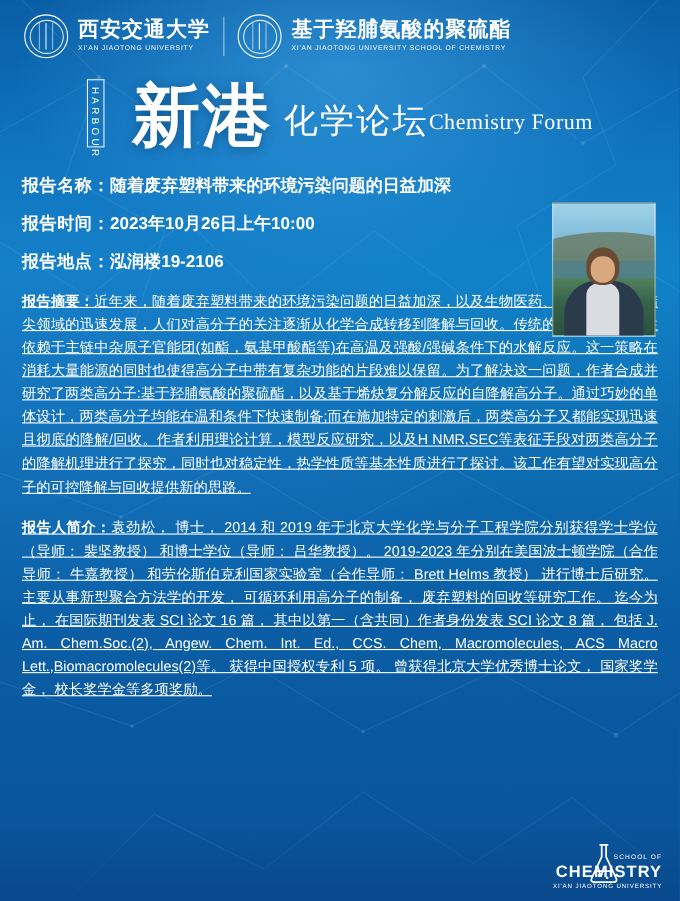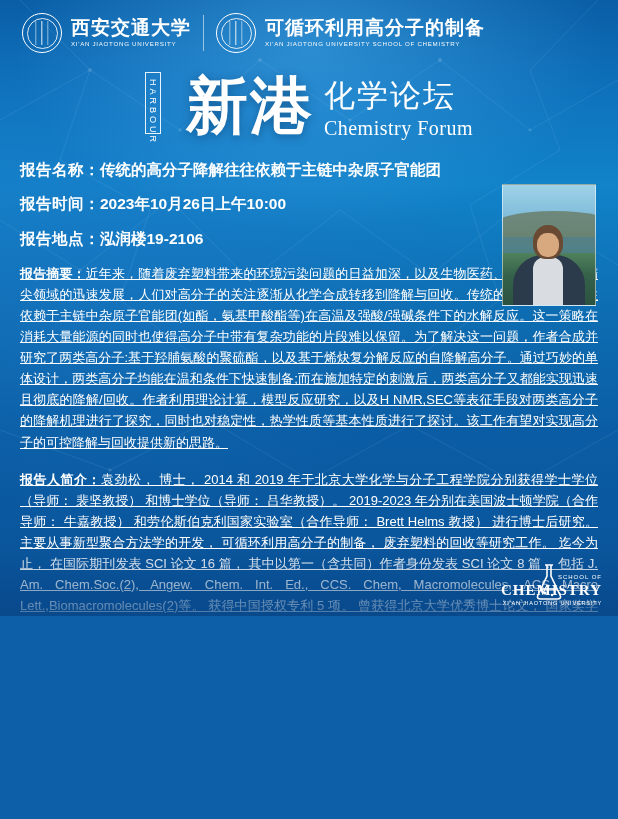--- a/index.html
+++ b/index.html
@@ -9,21 +9,21 @@
   body {
     width: 618px;
     height: 819px;
     font-family: "Liberation Sans", sans-serif;
     background: #0d5fa8;
     overflow: hidden;
   }
   .poster {
     position: relative;
     width: 618px;
-    height: 616px;
+    height: 819px;
     background:
       radial-gradient(ellipse 420px 260px at 50% 8%, rgba(70,170,235,0.55), rgba(70,170,235,0) 70%),
       radial-gradient(ellipse 520px 360px at 18% 42%, rgba(30,120,200,0.45), rgba(30,120,200,0) 72%),
       linear-gradient(180deg, #0a5ea6 0%, #0e73bd 16%, #1183c9 30%, #0e6fb4 48%, #0a5da4 70%, #0a5299 100%);
       overflow: hidden;
   }
   
   .net {
     position: absolute;
     inset: 0;
@@ -137,21 +137,21 @@
     font-family: "Liberation Serif", serif;
     font-size: 20px;
     color: #ffffff;
     line-height: 1;
     margin-top: 7px;
     letter-spacing: .5px;
     text-align: right;
   }
   .title-right {
     display: flex;
-    flex-direction: column;
+    flex-direction: row;
     justify-content: center;
     margin-top: 6px;
   }
   
   .content {
     position: relative;
     padding: 10px 20px 0 20px;
     box-sizing: border-box;
   }
   .info {
@@ -252,21 +252,20 @@
   .fb-top {
     font-size: 6px;
     letter-spacing: 1px;
     line-height: 1.3;
   }
   .fb-main {
     font-size: 15px;
     font-weight: bold;
     letter-spacing: 1px;
     line-height: 1.1;
-    font-family: Liberation Serif, serif;
   }
   .fb-sub {
     font-size: 5.6px;
     letter-spacing: .8px;
     margin-top: 2px;
   }
   .flask {
     position: absolute;
     right: 52px;
     bottom: 14px;
@@ -324,21 +323,21 @@
         <div class="logo-cn">西安交通大学</div>
         <div class="logo-en">XI'AN JIAOTONG UNIVERSITY</div>
       </div>
     </div>
 
     <div class="divider-v"></div>
 
     <div class="logo-group">
       <div class="seal"></div>
       <div class="logo-text">
-        <div class="logo-cn">可循环利用高分子的制备</div>
+        <div class="logo-cn">基于羟脯氨酸的聚硫酯</div>
         <div class="logo-en">XI'AN JIAOTONG UNIVERSITY  SCHOOL OF CHEMISTRY</div>
       </div>
     </div>
   </div>
 
   <div class="title-wrap">
     <div class="harbour">HARBOUR</div>
     <div class="big-cn">新港</div>
     <div class="title-right">
       <div class="sub-cn">化学论坛</div>
@@ -352,21 +351,21 @@
       <div class="hill"></div>
       <div class="water"></div>
       <div class="person-body"></div>
       <div class="shirt"></div>
       <div class="person-head"></div>
       <div class="person-face"></div>
     </div>
 
     <div class="info">
       <div class="info-row">
-        <span class="lbl">报告名称：</span><span>传统的高分子降解往往依赖于主链中杂原子官能团</span>
+        <span class="lbl">报告名称：</span><span>随着废弃塑料带来的环境污染问题的日益加深</span>
       </div>
       <div class="info-row">
         <span class="lbl">报告时间：</span><span>2023年10月26日上午10:00</span>
       </div>
       <div class="info-row">
         <span class="lbl">报告地点：</span><span>泓润楼19-2106</span>
       </div>
     </div>
 
     <div class="para">

